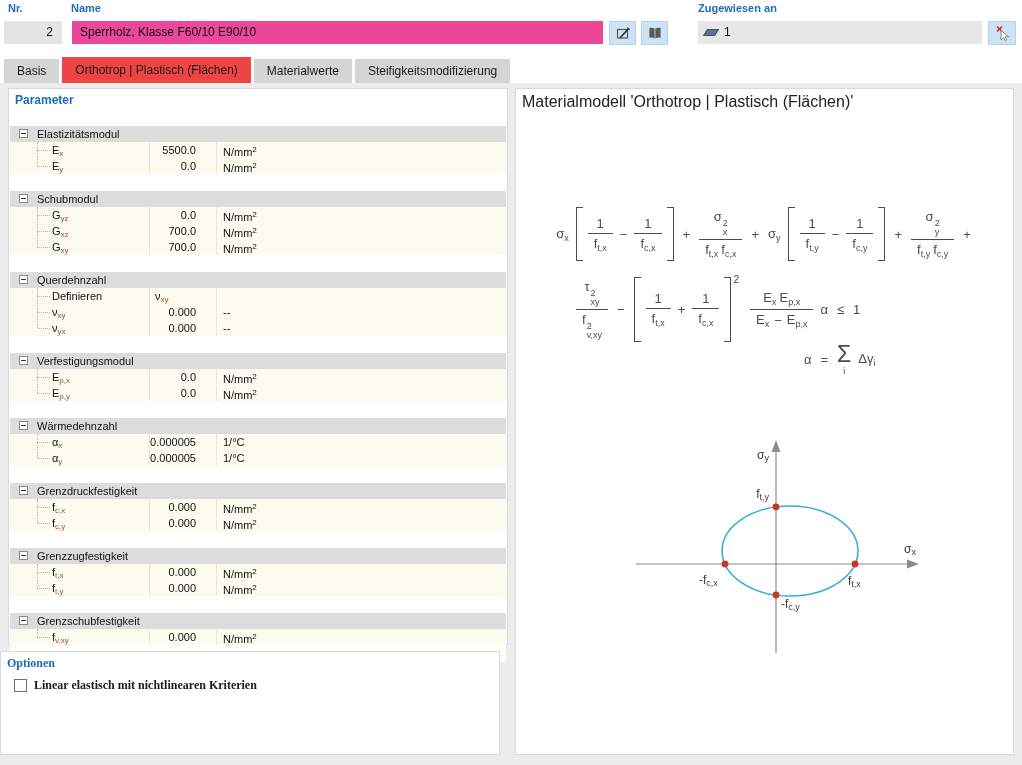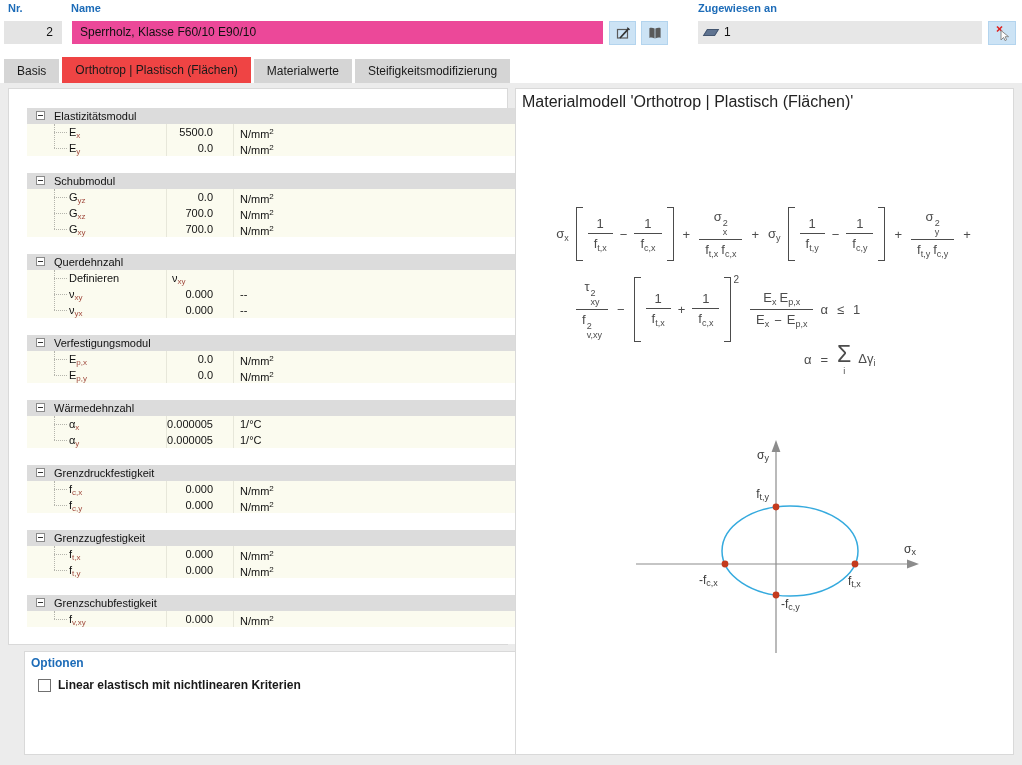--- a/index.html
+++ b/index.html
@@ -22,26 +22,26 @@
   .iconbtn { position:absolute; top:21px; width:27px; height:24px; background:#cce3f5; border:1px solid #b3d4ee;
              display:flex; align-items:center; justify-content:center; padding:0; cursor:pointer; }
   #btn-edit { left:609px; } #btn-book { left:641px; } #btn-pick { left:988px; width:28px; }
   
   .tabstrip { position:absolute; left:4px; top:55px; height:28px; display:flex; align-items:flex-end; gap:3px; }
   .tab { height:24px; line-height:24px; padding:0 13px; background:#d5d5d5; font-size:12px; white-space:nowrap; cursor:pointer; }
   .tab.active { height:26px; line-height:27px; background:#ef4444; }
   
   .panel { position:absolute; background:#ffffff; border:1px solid #d9d9d9; }
   #panel-params  { left:8px;  top:88px;  width:500px; height:557px; }
-  #panel-options { left:24px;  top:651px; width:500px; height:104px; }
+  #panel-options { left:0;  top:651px; width:500px; height:104px;font-family:Liberation Serif, serif; }
   #panel-model   { left:515px; top:88px; width:499px; height:667px; }
   .section-title { font-size:12px; font-weight:bold; color:#1d6cb8; padding:4px 0 0 6px; }
   #model-title { font-size:16px; color:#222; padding:4px 0 0 6px; }
   
-  #param-table { position:absolute; left:18px; top:19px; width:496px; font-size:11px; color:#111; }
+  #param-table { position:absolute; left:1px; top:19px; width:496px; font-size:11px; color:#111; }
   .pgroup { position:relative; }
   .pghead { height:16px; line-height:16px; background:#dcdcdc; display:flex; align-items:center; position:relative; }
   .expander { position:absolute; left:9px; top:3px; width:9px; height:9px; background:#fff; border:1px solid #8a8a8a; z-index:3; }
   .expander::after { content:""; position:absolute; left:1px; right:1px; top:3px; border-top:1px solid #333; }
   .pghead .glabel { margin-left:27px; }
   .prow { display:flex; height:16px; line-height:16px; background:#fbfbef; }
   .c-label { width:139px; padding-left:42px; }
   .c-value { width:68px; text-align:right; padding-right:20px; border-left:1px solid #e7e7da; border-right:1px solid #e7e7da; }
   .c-value.left { text-align:left; padding-left:5px; }
   .c-unit { flex:1; padding-left:6px; }
@@ -115,20 +115,21 @@
 </div>
 
 <div class="tabstrip">
   <div class="tab">Basis</div>
   <div class="tab active">Orthotrop | Plastisch (Flächen)</div>
   <div class="tab">Materialwerte</div>
   <div class="tab">Steifigkeitsmodifizierung</div>
 </div>
 
 <div class="panel" id="panel-params">
+  <div class="section-title">Parameter</div>
   <div id="param-table" style="position: relative;">
       <div class="pgroup">
         <div class="pghead">
           <span class="expander"></span>
           <span class="glabel">Elastizitätsmodul</span>
         </div>
         <div class="prow">
           <span class="c-label"><span class="sym"><span>E</span><span class="sub">x</span></span></span>
           <span class="c-value">5500.0</span>
           <span class="c-unit">N/mm<span class="usup">2</span></span>

